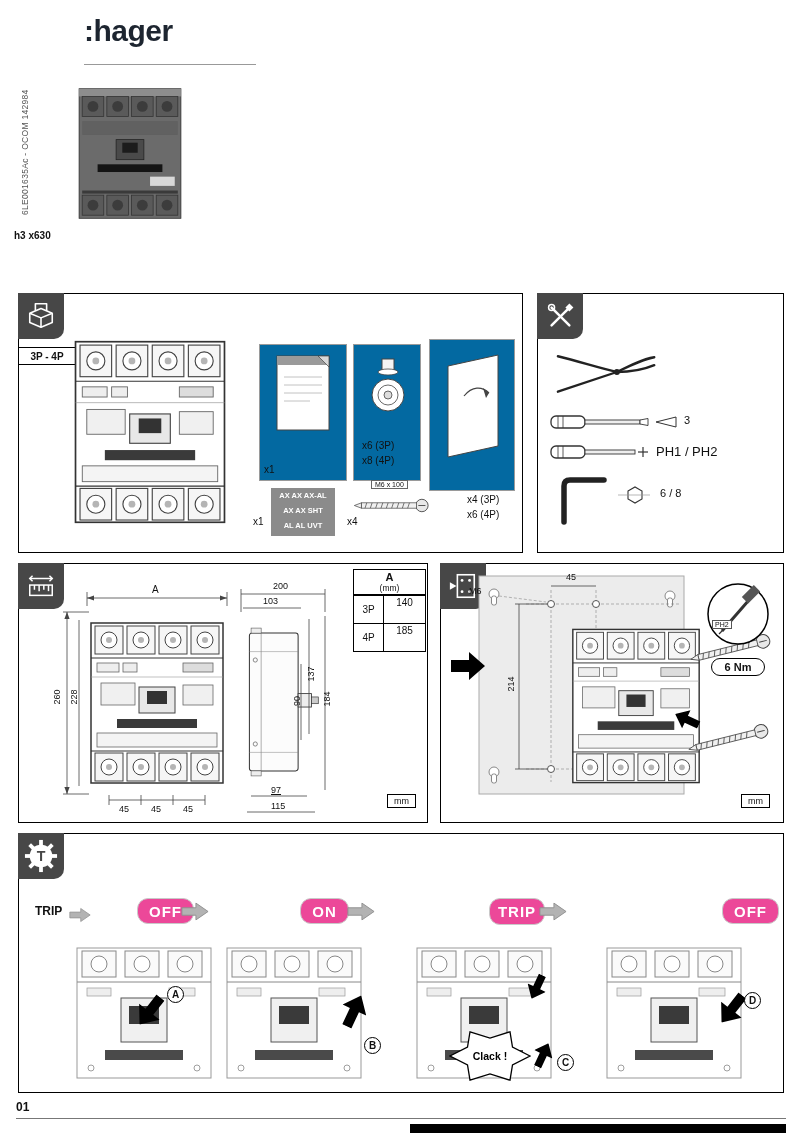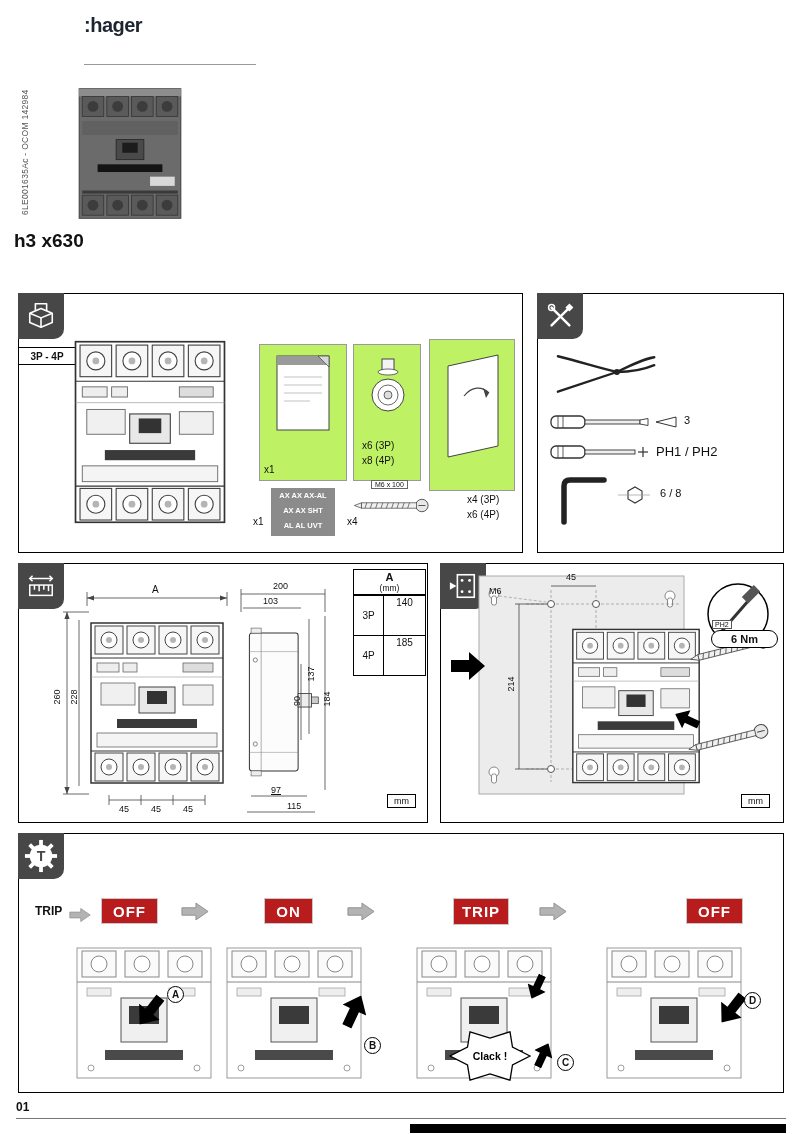--- a/index.html
+++ b/index.html
@@ -7,38 +7,38 @@
   body { font-family:"Liberation Sans", sans-serif; color:#111; }
   .page { position:relative; width:802px; height:1134px; background:#fff; overflow:hidden; }
   .abs { position:absolute; }
   .panel { position:absolute; border:1px solid #000; background:#fff; }
   .tile { position:absolute; left:-1px; top:-1px; width:46px; height:46px; background:#474747;
           display:flex; align-items:center; justify-content:center; border-radius:0 0 10px 0; }
   .lbl { position:absolute; font-size:9px; color:#111; white-space:nowrap;text-align:right; }
   .vlbl { position:absolute; font-size:9px; color:#111; white-space:nowrap;
           transform:rotate(-90deg); transform-origin:center; }
   .qty { position:absolute; font-size:10px; color:#111; white-space:nowrap; }
-  .pbox { position:absolute; border:1px solid #9a9a9a; background:#bef264; }
-  .btn { position:absolute; background:#b91c1c; color:#fff; font-weight:bold; font-size:15px;
+  .pbox { position:absolute; border:1px solid #9a9a9a; background:#0369a1; }
+  .btn { position:absolute; background:#ec4899; color:#fff; font-weight:bold; font-size:15px;
          letter-spacing:1px; display:flex; align-items:center; justify-content:center;
-         border:1px solid #c9c9c9; border-radius:0; }
+         border:1px solid #c9c9c9; border-radius:11px;margin-left:36px; }
   .mark { position:absolute; width:17px; height:17px; border:1.6px solid #000; border-radius:50%;
           background:#fff; font-size:10px; font-weight:bold; display:flex; align-items:center;
           justify-content:center; z-index:5; }
   .mmbox { position:absolute; border:1px solid #000; font-size:9px; padding:1px 6px; background:#fff; }
   .chip { position:absolute; background:#8b8b8b; color:#fff; font-size:7.5px; font-weight:bold;
           text-align:center; }
   .chip div { line-height:15px; }
   .dim-table { position:absolute; border:1px solid #000; background:#fff; text-align:center; }
   .dim-table .hd { border-bottom:1px solid #000; padding:1px 0; }
   .dim-table .hd .h1 { font-size:11px; font-weight:bold; display:block; }
   .dim-table .hd .h2 { font-size:8.5px; display:block; }
   .dim-table .row { display:flex; border-top:1px solid #000; font-size:10px; }
   .dim-table .row:first-of-type { border-top:none; }
-  .dim-table .c1 { width:30px; border-right:1px solid #000; padding:14px 0; }
+  .dim-table .c1 { width:30px; border-right:1px solid #000; padding:8px 0; }
   .dim-table .c2 { flex:1; padding:1px 0; }
   .pill { position:absolute; border:1.6px solid #000; border-radius:10px; background:#fff;
           font-size:11px; font-weight:bold; display:flex; align-items:center; justify-content:center; }
   svg { display:block; }
 </style>
 </head>
 <body>
 
 <svg width="0" height="0" style="position:absolute" aria-hidden="true">
 <defs>
@@ -195,27 +195,27 @@
     <rect x="4.5" y="8" width="5" height="9" rx="2" fill="#fff" stroke="#888"></rect>
   </symbol>
 </defs>
 </svg>
 
 <div class="page">
 
   <span class="abs" style="left:20px; top:215px; transform:rotate(-90deg); transform-origin:0 0;
                font-size:8.5px; color:#555; letter-spacing:0.3px; white-space:nowrap;">6LE001635Ac - OCOM 142984</span>
 
-  <div class="abs" style="left:84px; top:14px; font-size:20px; font-weight:bold; color:#1d2530; letter-spacing:-0.5px;">:hager</div>
+  <div class="abs" style="left:84px; top:14px; font-size:30px; font-weight:bold; color:#1d2530; letter-spacing:-0.5px;">:hager</div>
   <div class="abs" style="left:84px; top:64px; width:172px; height:1px; background:#999;"></div>
 
   <svg class="abs" style="left:76px; top:84px;" width="108" height="139" viewBox="0 0 140 180">
     <use href="#sym-breaker-photo"></use>
   </svg>
-  <div class="abs" style="left:14px; top:230px; font-size:19px; font-weight:bold;">h3 x630</div>
+  <div class="abs" style="left:14px; top:230px; font-size:10px; font-weight:bold;">h3 x630</div>
 
   <div class="panel" style="left:18px; top:293px; width:505px; height:260px;padding-left:16px;">
     <div class="tile">
       <svg width="30" height="30" viewBox="0 0 32 32">
         <g fill="none" stroke="#fff" stroke-width="1.7" stroke-linejoin="round">
           <polygon points="16,8 28,13 16,18 4,13"></polygon>
           <polyline points="4,13 4,23 16,28 28,23 28,13"></polyline>
           <line x1="16" y1="18" x2="16" y2="28"></line>
           <polyline points="10,10.5 10,3 22,3 22,10.5"></polyline>
         </g>
@@ -390,21 +390,21 @@
     <span class="vlbl" style="left:47px; top:128px;">228</span>
     <span class="lbl" style="left:100px; top:240px;">45</span>
     <span class="lbl" style="left:132px; top:240px;">45</span>
     <span class="lbl" style="left:164px; top:240px;">45</span>
     <span class="lbl" style="left:254px; top:17px;">200</span>
     <span class="lbl" style="left:244px; top:32px;">103</span>
     <span class="vlbl" style="left:284px; top:105px;">137</span>
     <span class="vlbl" style="left:273px; top:132px;">90</span>
     <span class="vlbl" style="left:300px; top:130px;">184</span>
     <span class="lbl" style="left:252px; top:221px;text-decoration:underline;">97</span>
-    <span class="lbl" style="left:252px; top:237px;margin-left:16px;">115</span>
+    <span class="lbl" style="left:252px; top:237px;">115</span>
 
     <div class="dim-table" style="left:334px; top:5px; width:73px;">
       <div class="hd">
         <span class="h1">A</span>
         <span class="h2">(mm)</span>
       </div>
       <div class="row">
         <span class="c1">3P</span>
         <span class="c2">140</span>
       </div>
@@ -466,24 +466,24 @@
       <g transform="translate(262,152) rotate(115)">
           <use href="#sym-fat-arrow" width="20" height="26"></use>
         </g>
       <circle cx="297" cy="50" r="30" fill="#fff" stroke="#000" stroke-width="1.5"></circle>
       <line x1="281" y1="67" x2="308" y2="36" stroke="#333" stroke-width="3"></line>
       <rect x="302" y="26" width="17" height="9" transform="rotate(-45 310 31)" fill="#555"></rect>
       <line x1="278" y1="70" x2="284" y2="64" stroke="#333" stroke-width="1.2"></line>
     </svg>
 
     <span class="lbl" style="left:125px; top:8px;">45</span>
-    <span class="lbl" style="left:48px; top:22px;">M6</span>
+    <span class="lbl" style="left:28px; top:22px;">M6</span>
     <span class="vlbl" style="left:62px; top:115px;">214</span>
     <span class="abs" style="left:271px; top:56px; font-size:7px; border:0.5px solid #555; padding:0 2px; background:#fff;">PH2</span>
-    <div class="pill" style="left:270px; top:66px; width:67px; height:18px;">6 Nm</div>
+    <div class="pill" style="left:270px; top:94px; width:54px; height:18px;">6 Nm</div>
     <div class="mmbox" style="left:300px; top:230px;">mm</div>
   </div>
 
   <div class="panel" style="left:18px; top:833px; width:766px; height:260px;">
     <div class="tile">
       <svg width="34" height="34" viewBox="0 0 36 36">
         <g fill="#fff">
           <rect x="16" y="1" width="4" height="6"></rect>
           <rect x="16" y="1" width="4" height="6" transform="rotate(45 18 18)"></rect>
           <rect x="16" y="1" width="4" height="6" transform="rotate(90 18 18)"></rect>

